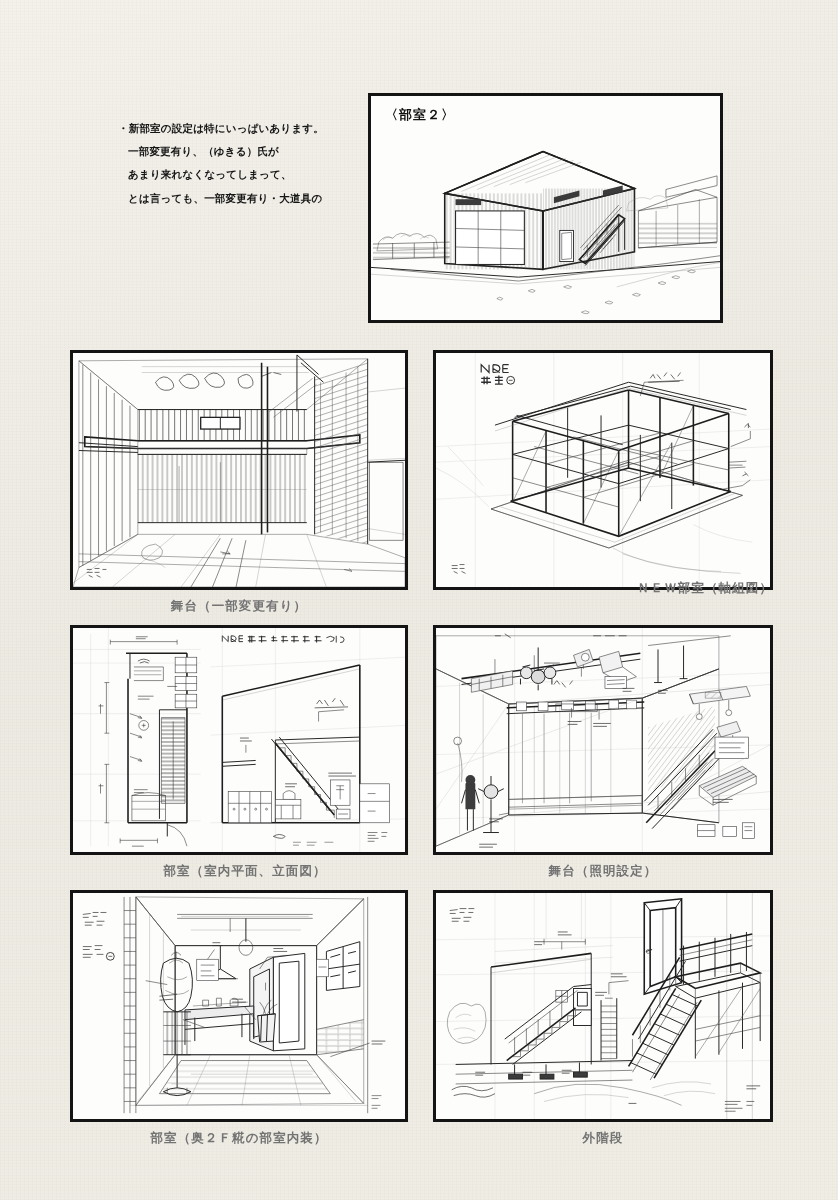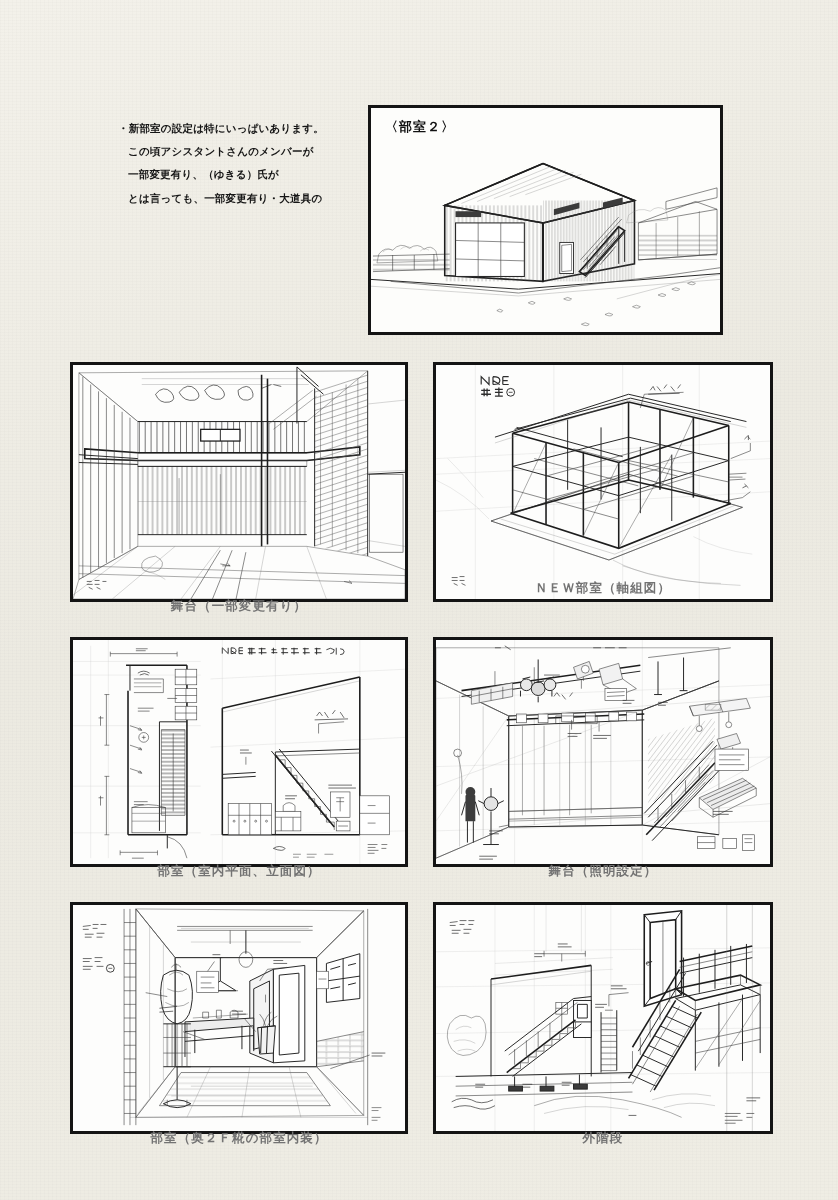--- a/index.html
+++ b/index.html
@@ -34,21 +34,20 @@
   .note-line.first{text-indent:0;}
   .note-line.ind{padding-left:10px;}
 
   
   .panel{
     position:absolute;
     border:3px solid #141414;
     background:#22c55e;
     overflow:hidden;
     box-sizing:border-box;
-    margin-top:12px;
   }
   .panel svg{display:block;width:100%;height:100%;}
 
   .panel-label{
     position:absolute;
     font-size:12.5px;font-weight:bold;letter-spacing:1px;
     color:#111;
   }
 
   
@@ -64,44 +63,44 @@
   
   #panel-bushitsu2{left:368px;top:93px;width:355px;height:230px;}
   #panel-stage-revised{left:70px;top:350px;width:338px;height:240px;}
   #panel-new-frame{left:433px;top:350px;width:340px;height:240px;}
   #panel-floorplan{left:70px;top:625px;width:338px;height:230px;}
   #panel-lighting{left:433px;top:625px;width:340px;height:230px;}
   #panel-room-interior{left:70px;top:890px;width:338px;height:232px;}
   #panel-stairs{left:433px;top:890px;width:340px;height:232px;}
 
   #cap-stage-revised{left:70px;top:598px;width:338px;}
-  #cap-new-frame{left:433px;top:580px;width:340px;}
-  #cap-floorplan{left:70px;top:863px;width:338px;}
+  #cap-new-frame{left:433px;top:580px;width:340px;text-align:right;}
+  #cap-floorplan{left:76px;top:863px;width:338px;}
   #cap-lighting{left:433px;top:863px;width:340px;}
   #cap-room-interior{left:70px;top:1130px;width:338px;}
   #cap-stairs{left:433px;top:1130px;width:340px;}
   .ink-th{stroke:#1d1d1d;fill:none;stroke-width:1.6;}
   .ink-md{stroke:#242424;fill:none;stroke-width:1;}
   .ink-ln{stroke:#3a3a3a;fill:none;stroke-width:.6;}
   .pencil{stroke:#4a4a4a;fill:none;stroke-width:.55;opacity:.85;}
   .pencil-lt{stroke:#7b7b7b;fill:none;stroke-width:.45;opacity:.7;}
   .pencil-vlt{stroke:#a0a0a0;fill:none;stroke-width:.4;opacity:.55;}
   .constr{stroke:#b2b2b2;fill:none;stroke-width:.35;opacity:.6;}
   .scribble{stroke:#2e2e2e;fill:none;stroke-width:.7;}
   .filldk{fill:#3b3b3b;}
 </style>
 </head>
 <body>
 
 <div class="paper-grain"></div>
 
 <div class="note">
   <div class="note-line first">・新部室の設定は特にいっぱいあります。</div>
-  <div class="note-line ind">この頃アシスタントさんのメンバーが</div>
   <div class="note-line ind">一部変更有り、（ゆきる）氏が</div>
+  <div class="note-line ind">あまり来れなくなってしまって、</div>
   <div class="note-line ind">とは言っても、一部変更有り・大道具の</div>
 </div>
 
 <div class="panel" id="panel-bushitsu2">
   <svg viewBox="0 0 355 230" preserveAspectRatio="none">
     <defs>
       <pattern id="vsid" width="4" height="10" patternUnits="userSpaceOnUse">
         <line x1="1" y1="0" x2="1" y2="10" stroke="#4e4e4e" stroke-width=".7"></line>
       </pattern>
       <pattern id="vsid2" width="3" height="10" patternUnits="userSpaceOnUse">

